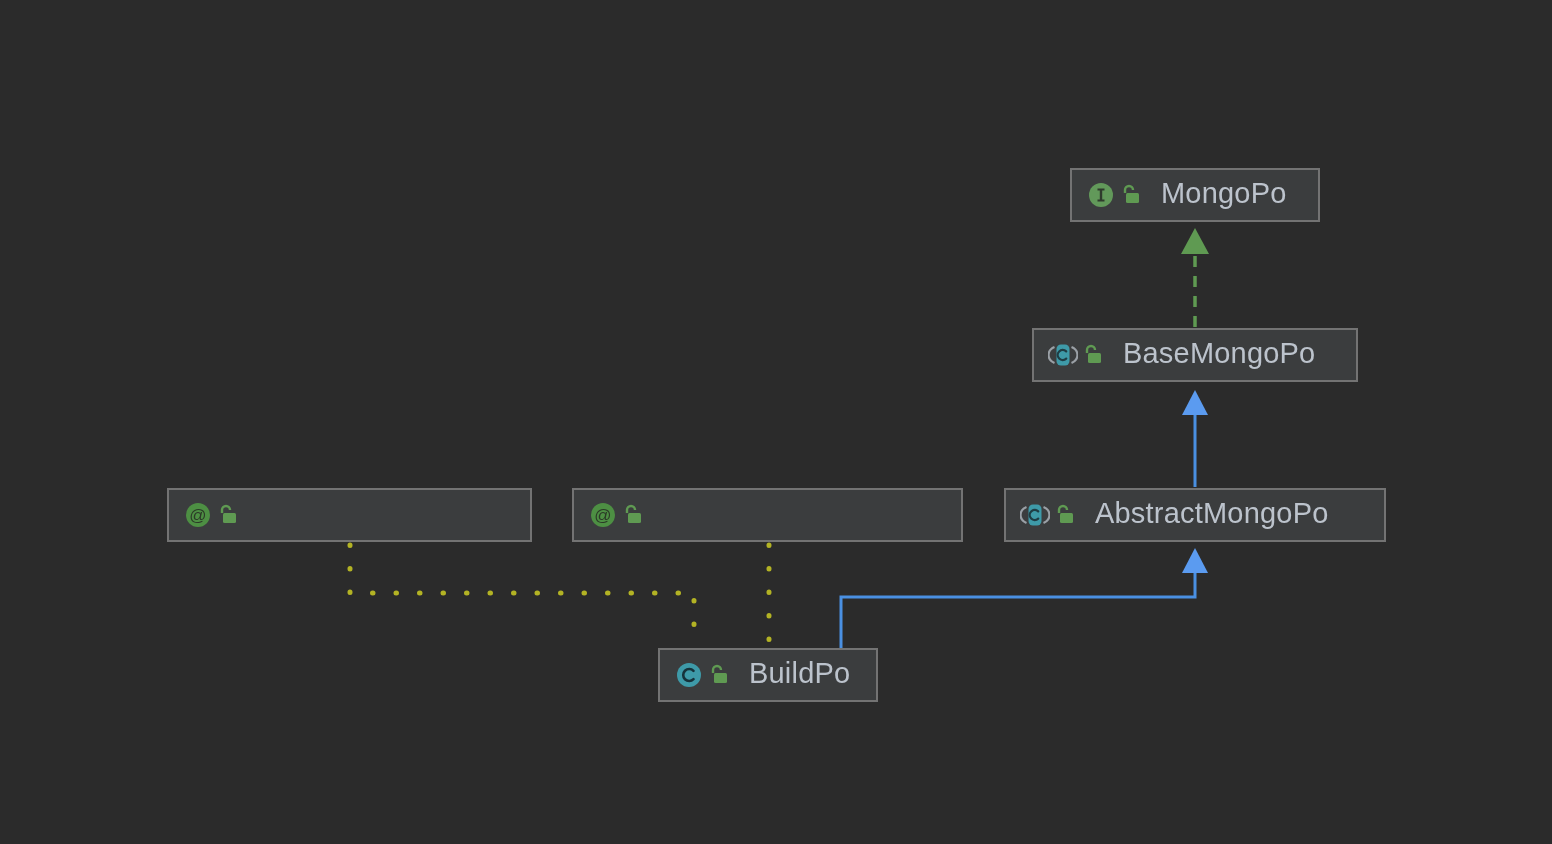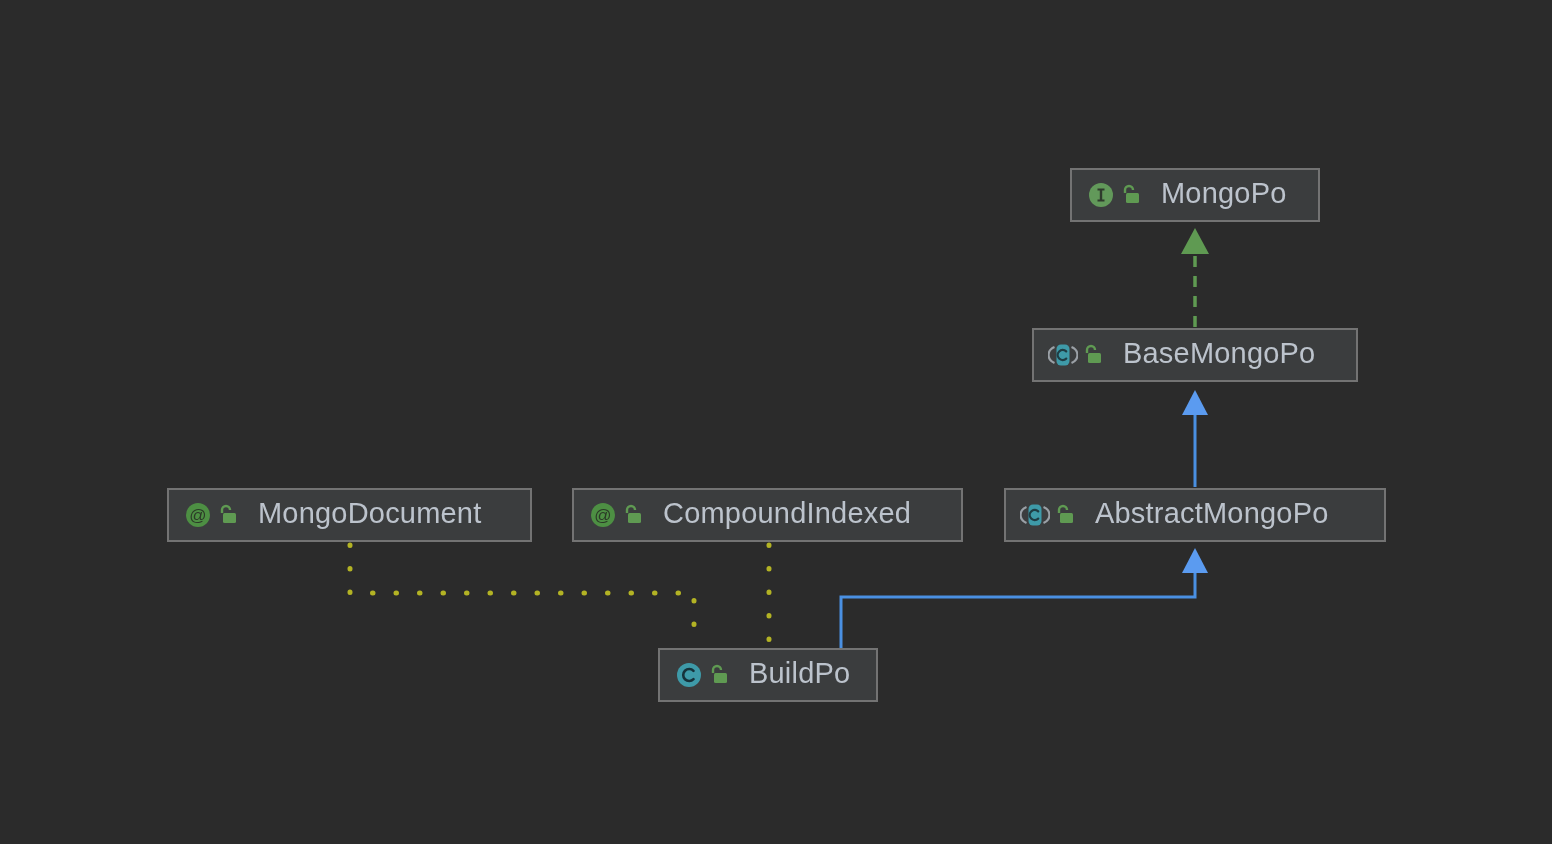--- a/index.html
+++ b/index.html
@@ -146,37 +146,35 @@
         <circle cx="15" cy="15" r="12" fill="#4d8f43"></circle>
         <text x="15" y="21" text-anchor="middle" font-family="Liberation Sans, sans-serif" font-size="17" fill="#2b3a27">@</text>
       </svg>
     </span>
     <span class="icon lock-icon">
       <svg viewBox="0 0 20 22" width="20" height="22">
         <path d="M4 9 V6 a4 4 0 0 1 8 0" fill="none" stroke="#5f9a52" stroke-width="2.4"></path>
         <rect x="5" y="9" width="13" height="10" rx="1.5" fill="#5f9a52"></rect>
       </svg>
     </span>
-    <span class="node-label">MongoDocument</span>
   </div>
 
   <div class="uml-node" style="left:552px; top:488px; width:391px;">
     <span class="icon kind-icon">
       <svg viewBox="0 0 30 30" width="30" height="30">
         <circle cx="15" cy="15" r="12" fill="#4d8f43"></circle>
         <text x="15" y="21" text-anchor="middle" font-family="Liberation Sans, sans-serif" font-size="17" fill="#2b3a27">@</text>
       </svg>
     </span>
     <span class="icon lock-icon">
       <svg viewBox="0 0 20 22" width="20" height="22">
         <path d="M4 9 V6 a4 4 0 0 1 8 0" fill="none" stroke="#5f9a52" stroke-width="2.4"></path>
         <rect x="5" y="9" width="13" height="10" rx="1.5" fill="#5f9a52"></rect>
       </svg>
     </span>
-    <span class="node-label">CompoundIndexed</span>
   </div>
 
   <div class="uml-node" style="left:638px; top:648px; width:220px;">
     <span class="icon kind-icon">
       <svg viewBox="0 0 30 30" width="30" height="30">
         <circle cx="15" cy="15" r="12" fill="#3e9aa8"></circle>
         <path d="M19.5 10.8 a6 6 0 1 0 0 8.4" fill="none" stroke="#16323a" stroke-width="2.6" stroke-linecap="round"></path>
       </svg>
     </span>
     <span class="icon lock-icon">

